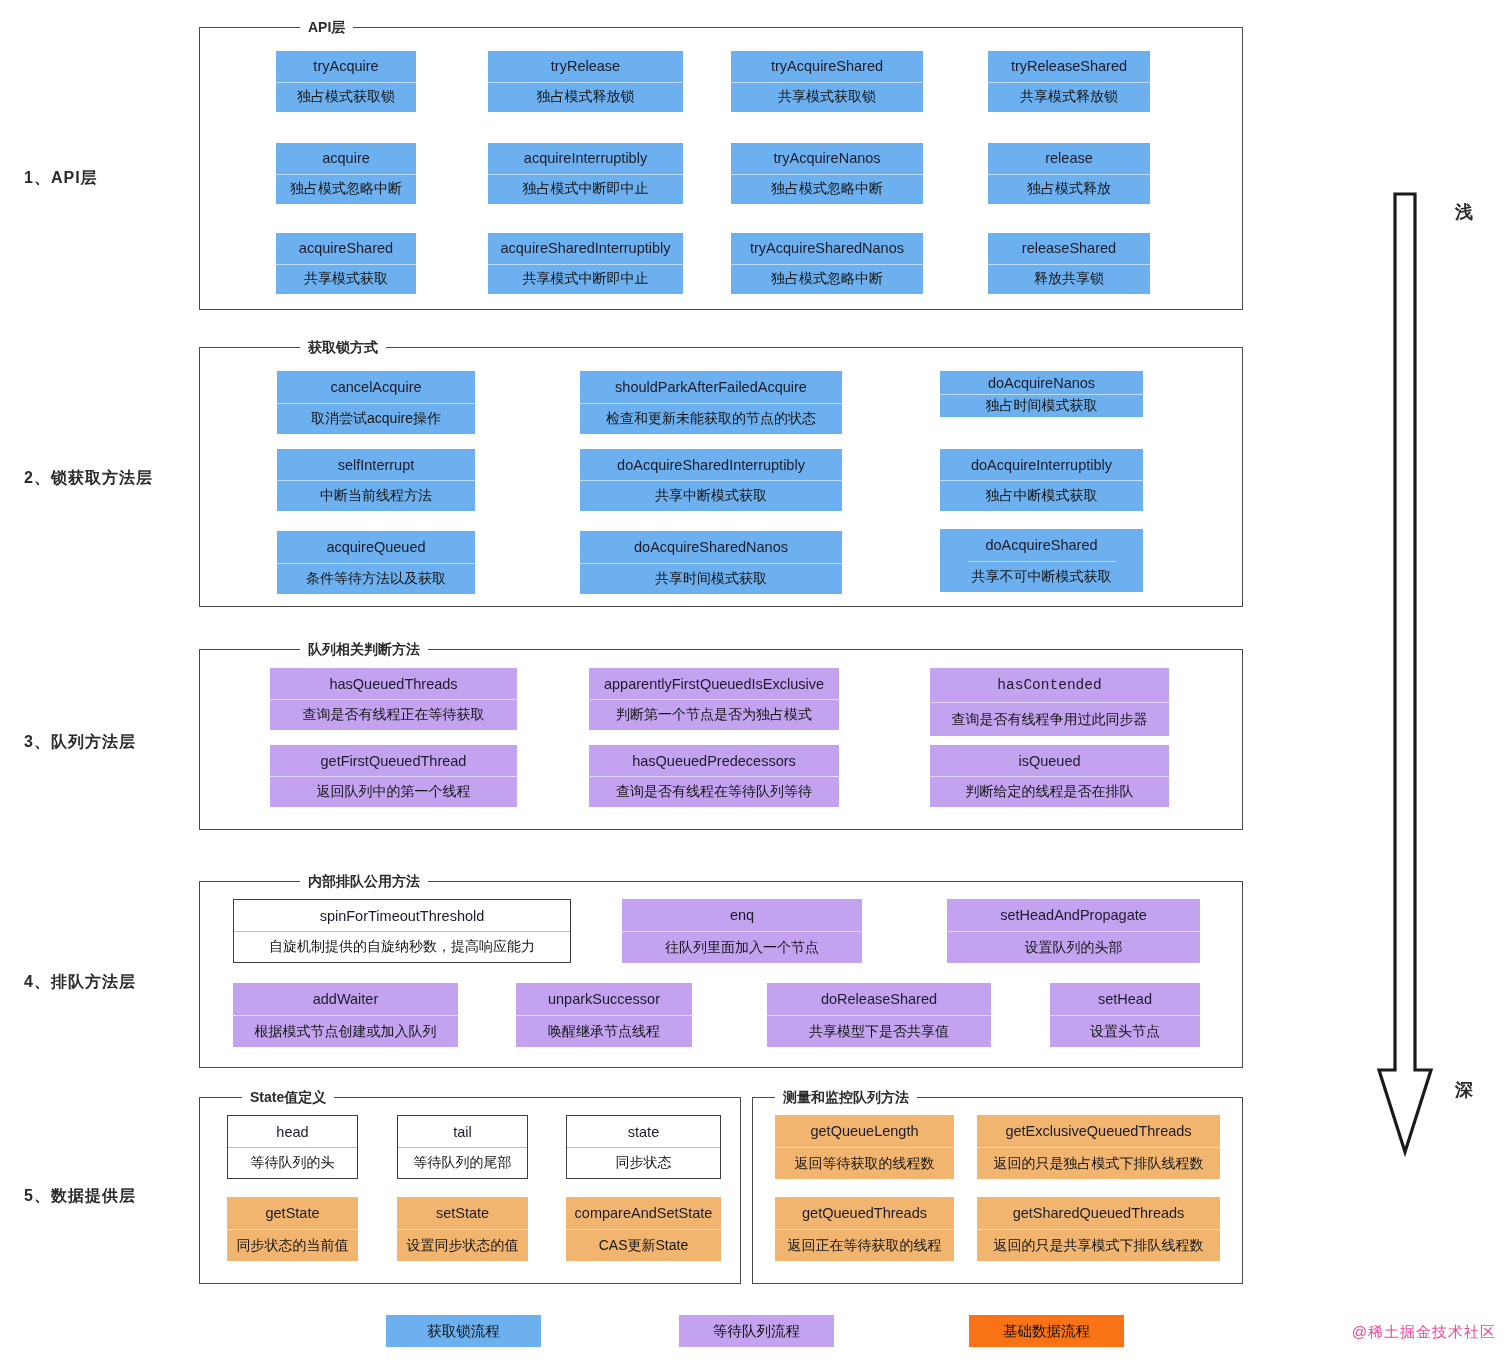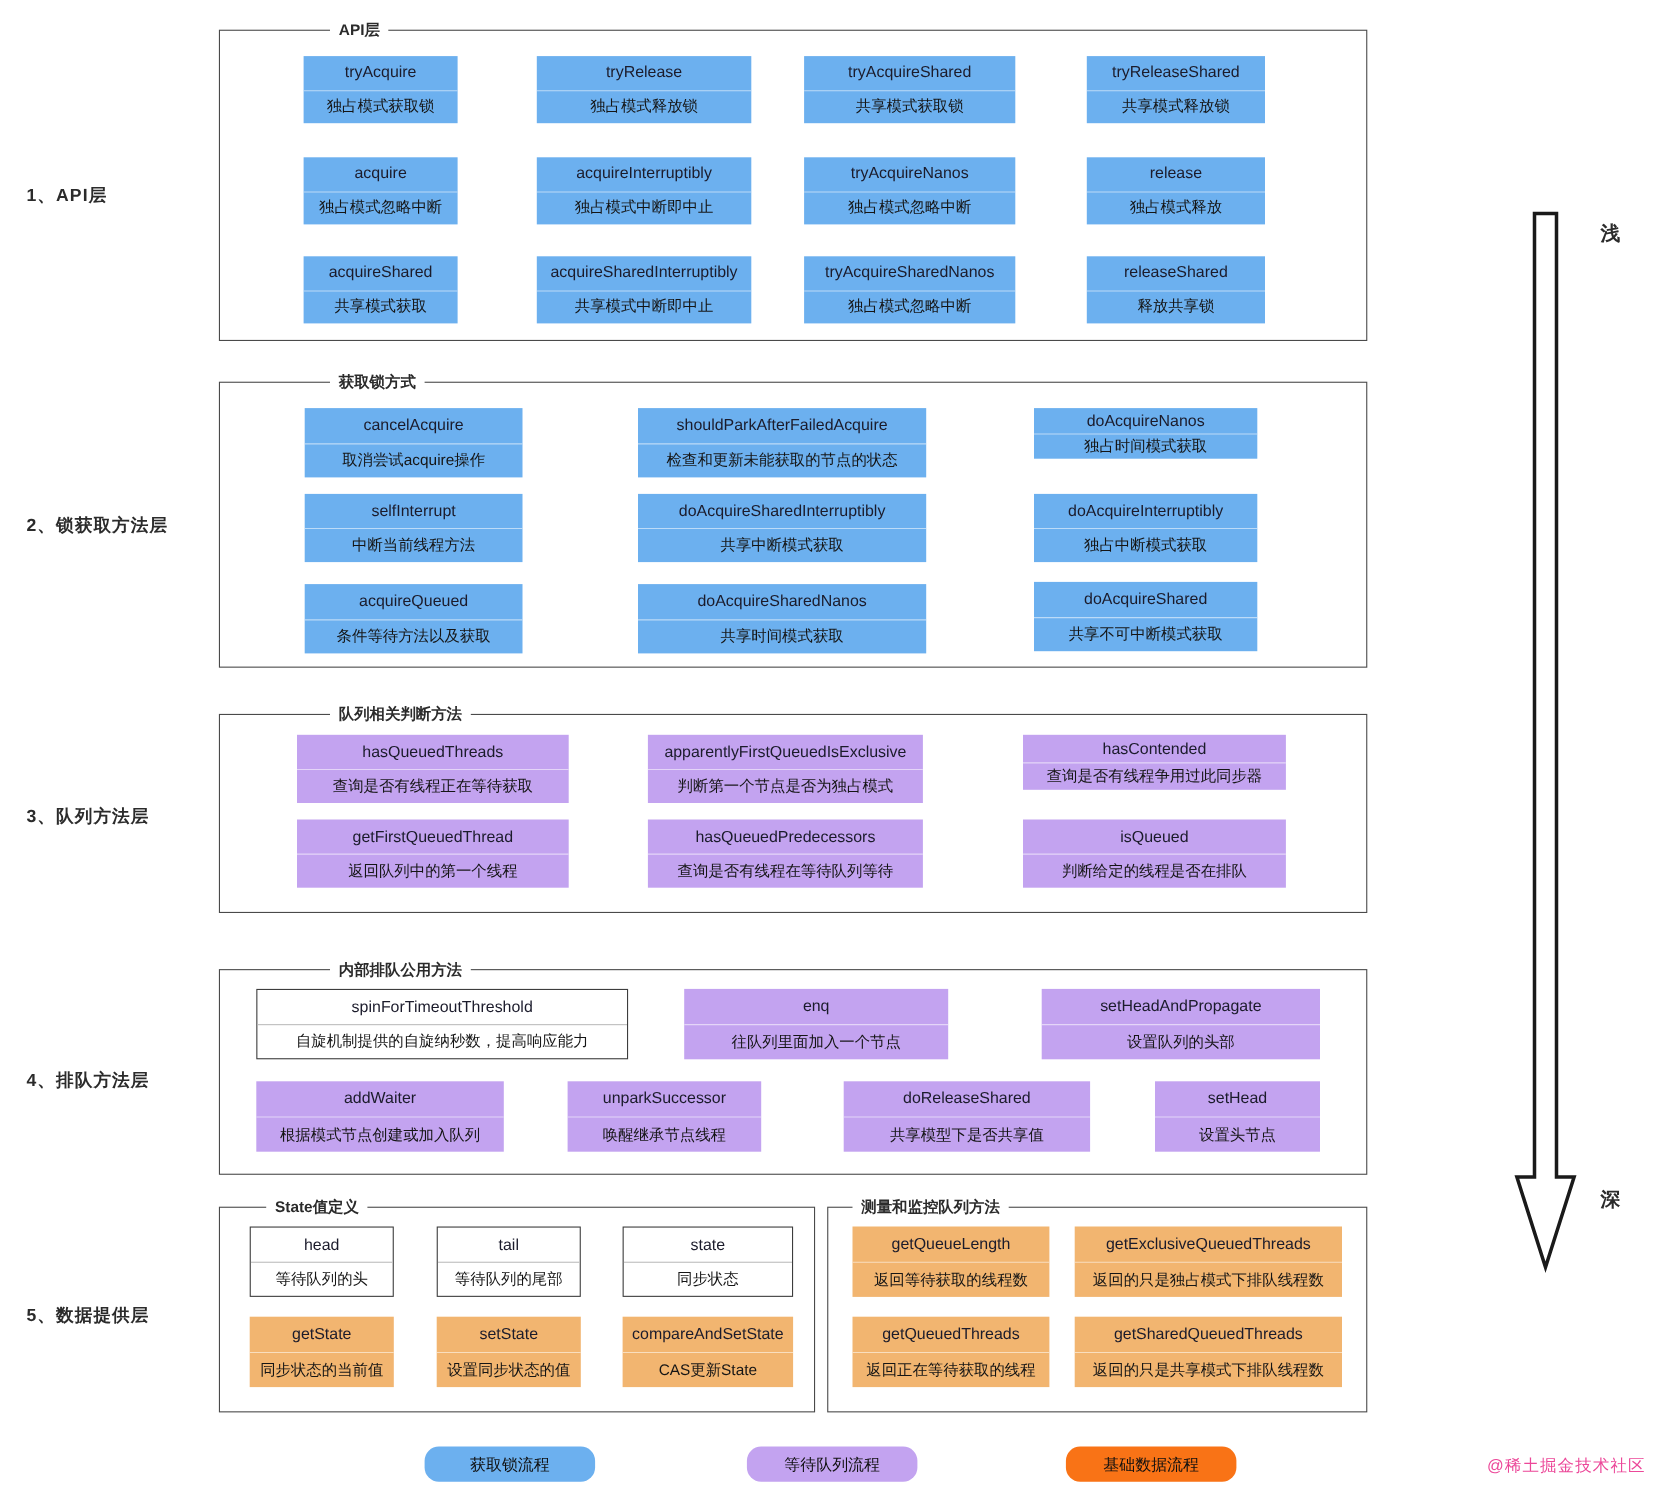--- a/index.html
+++ b/index.html
@@ -104,21 +104,20 @@
   
   .legend-item {
     position: absolute;
     height: 32px;
     display: flex;
     align-items: center;
     justify-content: center;
     font-size: 14.5px;
     color: #101010;
     box-sizing: border-box;
-    border-radius: 13px;
   }
   .legend-item.blue  { background: #6cb0ef; }
   .legend-item.purple{ background: #c3a3f0; }
   .legend-item.orange{ background: #f97316; }
 
   
   .watermark {
     position: absolute;
     right: 16px;
     bottom: 28px;
@@ -225,38 +224,38 @@
   </div>
 
   <div class="card blue" style="left:277px; top:531px; width:198px; height:63px;">
     <div class="name">acquireQueued</div>
     <div class="desc">条件等待方法以及获取</div>
   </div>
   <div class="card blue" style="left:580px; top:531px; width:262px; height:63px;">
     <div class="name">doAcquireSharedNanos</div>
     <div class="desc">共享时间模式获取</div>
   </div>
-  <div class="card blue" style="left:940px; top:529px; width:203px; height:63px;">
+  <div class="card blue" style="left:940px; top:529px; width:203px; height:63px;align-items:center;">
     <div class="name">doAcquireShared</div>
     <div class="desc">共享不可中断模式获取</div>
   </div>
 
   <div class="group" style="left:199px; top:649px; width:1044px; height:181px;">
     <div class="group-title" style="left:100px;">队列相关判断方法</div>
   </div>
 
   <div class="card purple" style="left:270px; top:668px; width:247px; height:62px;">
     <div class="name">hasQueuedThreads</div>
     <div class="desc">查询是否有线程正在等待获取</div>
   </div>
   <div class="card purple" style="left:589px; top:668px; width:250px; height:62px;">
     <div class="name">apparentlyFirstQueuedIsExclusive</div>
     <div class="desc">判断第一个节点是否为独占模式</div>
   </div>
-  <div class="card purple" style="left:930px; top:668px; width:239px; height:50px;">
+  <div class="card purple" style="left:930px; top:668px; width:239px; height:68px;font-family:Liberation Mono, monospace;">
     <div class="name">hasContended</div>
     <div class="desc">查询是否有线程争用过此同步器</div>
   </div>
 
   <div class="card purple" style="left:270px; top:745px; width:247px; height:62px;">
     <div class="name">getFirstQueuedThread</div>
     <div class="desc">返回队列中的第一个线程</div>
   </div>
   <div class="card purple" style="left:589px; top:745px; width:250px; height:62px;">
     <div class="name">hasQueuedPredecessors</div>

